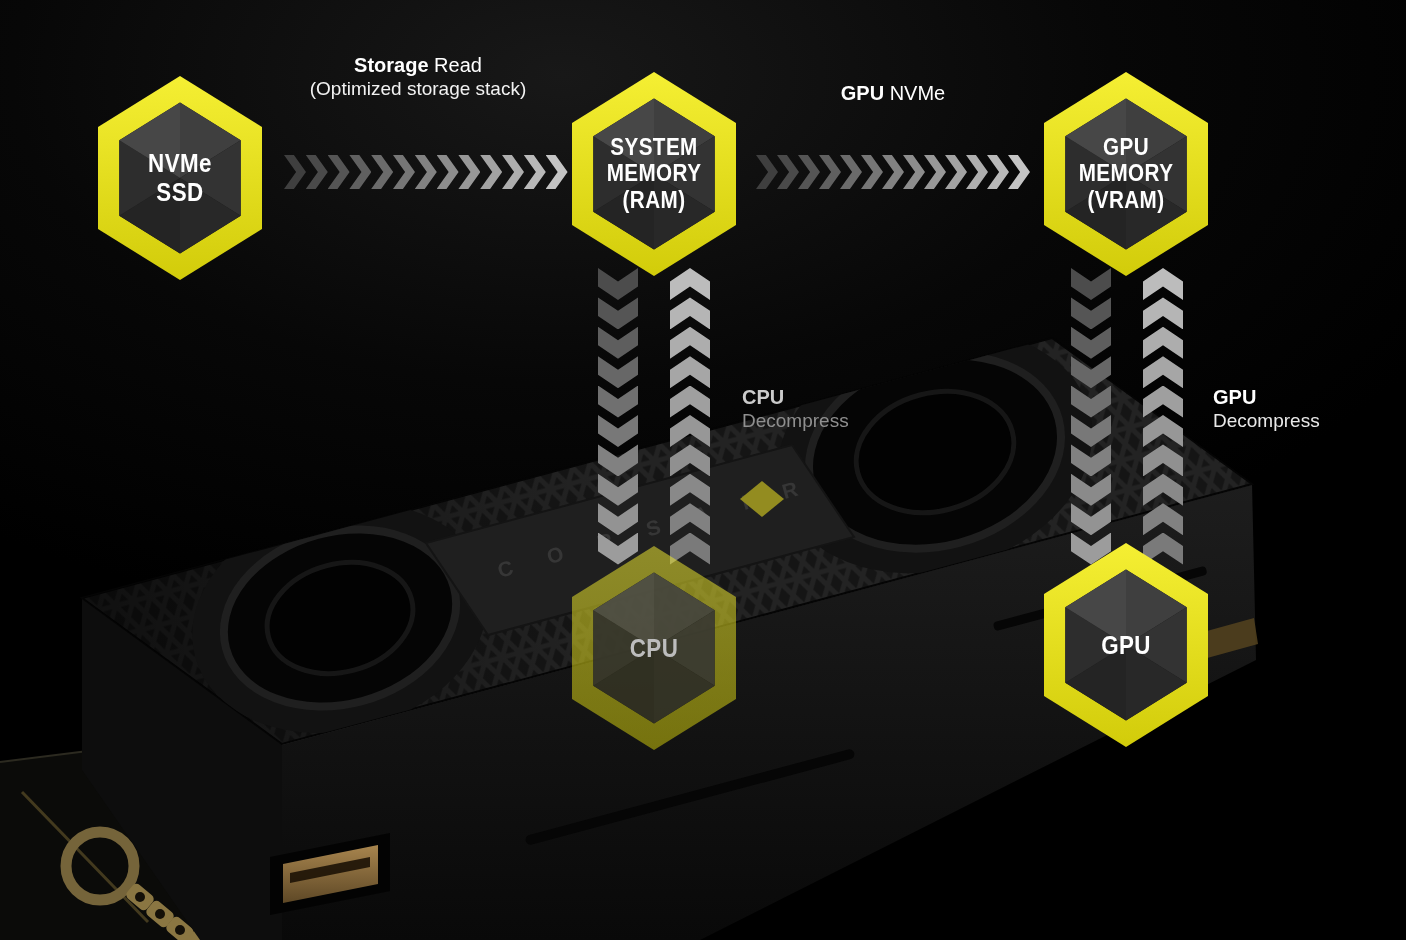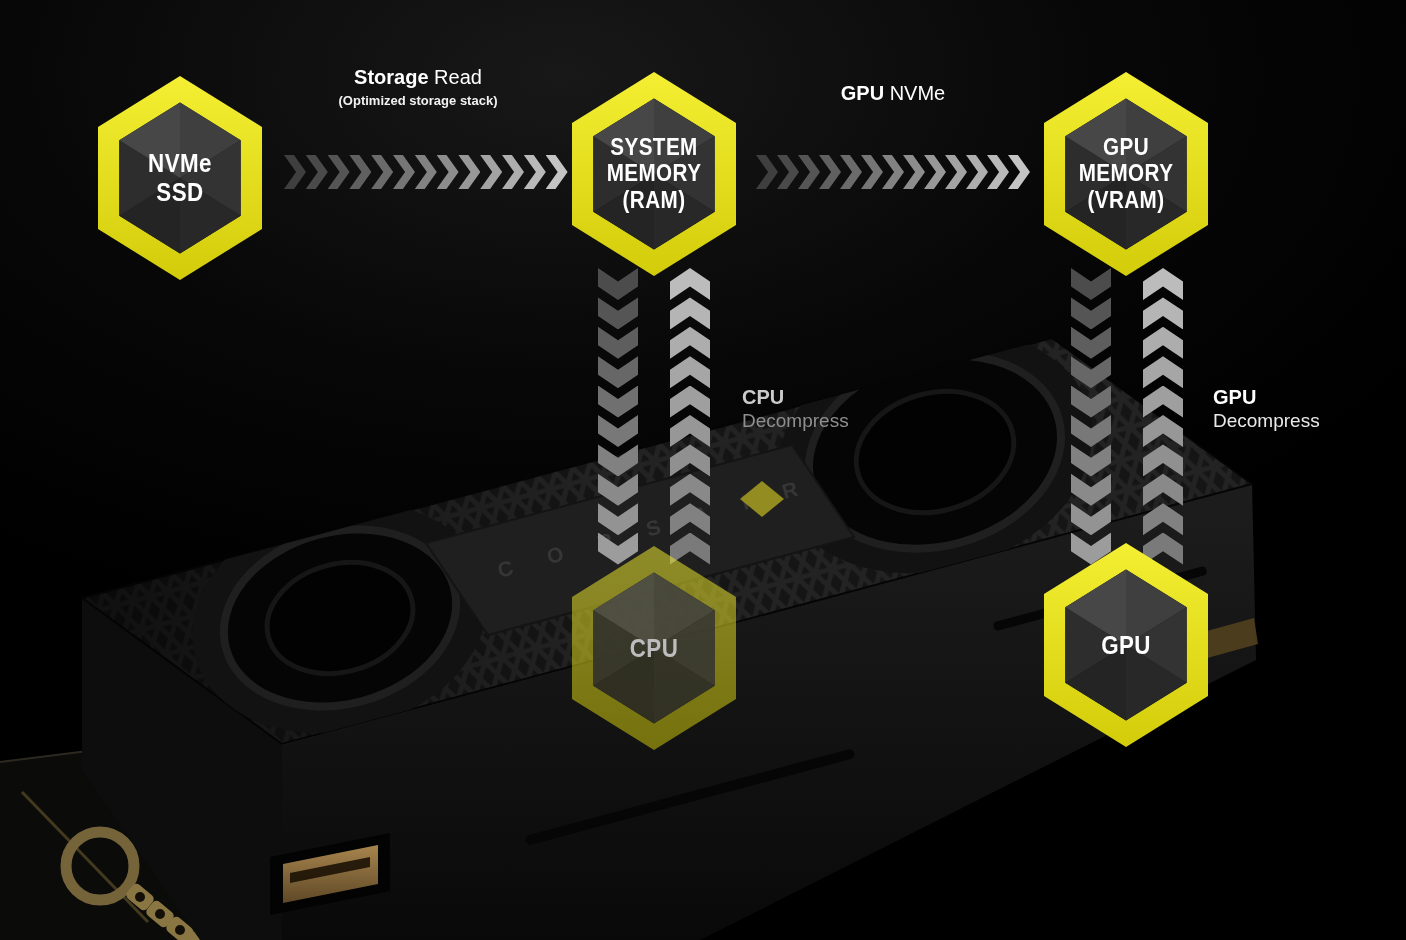--- a/index.html
+++ b/index.html
@@ -19,21 +19,21 @@
     position:absolute;left:50%;top:50%;transform:translate(-50%,-50%) scaleX(.86);
     color:#fff;font-weight:bold;text-align:center;line-height:1.1;white-space:nowrap;
     letter-spacing:.5px;
   }
   .dimhex .hexouter{opacity:.52;}
   .dimhex .hexin{opacity:.86;}
   .dimhex .hextext{color:#bdbdbd;}
   .flabel{position:absolute;z-index:6;font-size:20px;color:#fff;line-height:24px;}
   .center{text-align:center;}
   .b{font-weight:bold;}
-  .flabel .sub{font-weight:bold;color:#f2f2f2;font-size:13px;}
+  .flabel .sub{font-weight:normal;color:#f2f2f2;font-size:19px;}
   .flabel.cpu .l1{color:#cbcbcb;font-weight:bold;}
   .flabel.cpu .l2{color:#8f8f8f;font-size:19px;}
   .flabel.gpu .l1{color:#ffffff;font-weight:bold;}
   .flabel.gpu .l2{color:#e9e9e9;font-size:19px;}
 </style>
 </head>
 <body>
 
 <div id="stage">
 
@@ -111,21 +111,21 @@
       </g>
 
       <polygon points="426,543 792,445 854,537 488,635" fill="#1f1f1f" stroke="#141414" stroke-width="2"></polygon>
       <text x="500" y="578" transform="rotate(-15.5 500 578)" fill="#363636" font-size="21" letter-spacing="15" font-weight="bold">C O R S A I R</text>
       <polygon points="762,481 784,499 762,517 740,499" fill="#938c20"></polygon>
 
       <text x="1002" y="572" transform="rotate(-15.5 1002 572)" fill="#262626" font-size="25" letter-spacing="4" font-style="italic">//XM2 2280</text>
     </g>
   </svg>
 
-  <div class="flabel center" style="left:238px;top:65px;width:360px;">
+  <div class="flabel center" style="left:238px;top:53px;width:360px;">
     <div class="l1"><span class="b">Storage</span><span> Read</span></div>
     <div class="l2 sub">(Optimized storage stack)</div>
   </div>
 
   <div class="flabel center" style="left:793px;top:81px;width:200px;">
     <div class="l1"><span class="b">GPU</span><span> NVMe</span></div>
   </div>
 
   <div class="flabel cpu" style="left:742px;top:385px;">
     <div class="l1">CPU</div>

